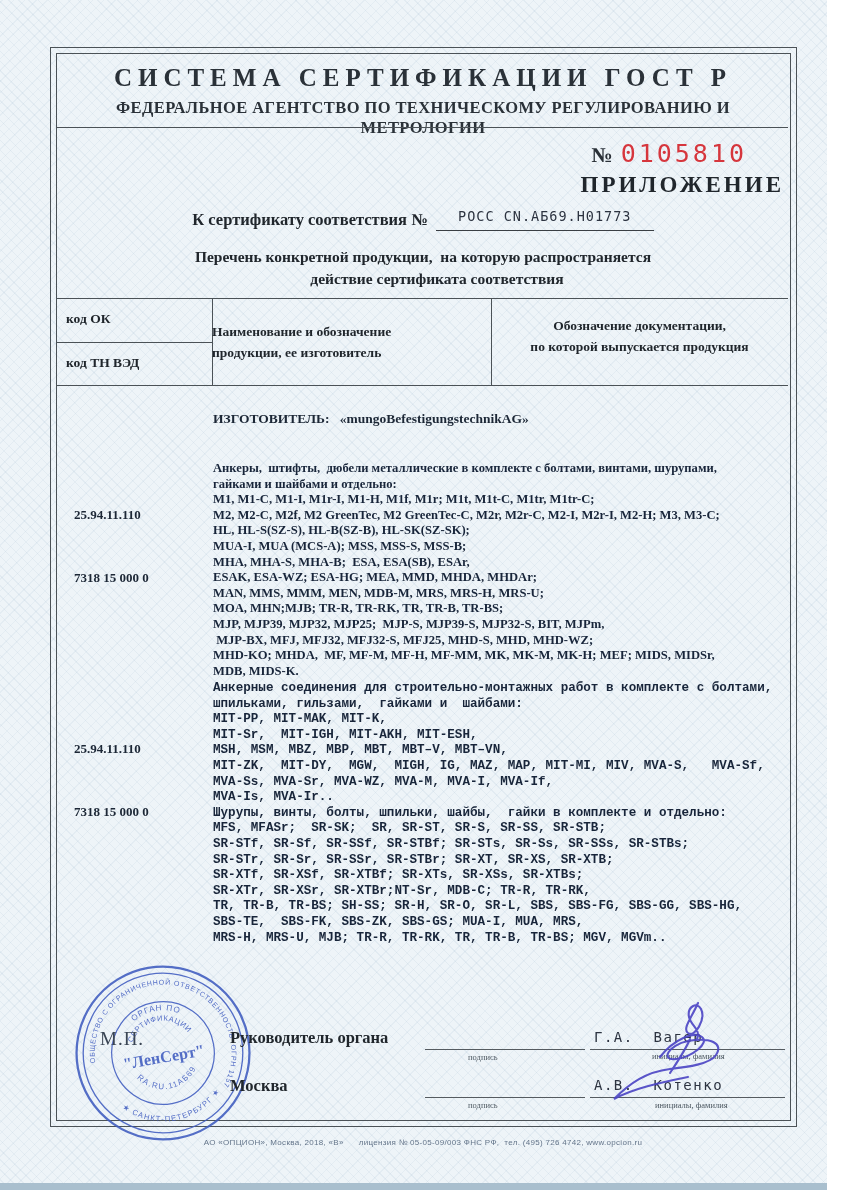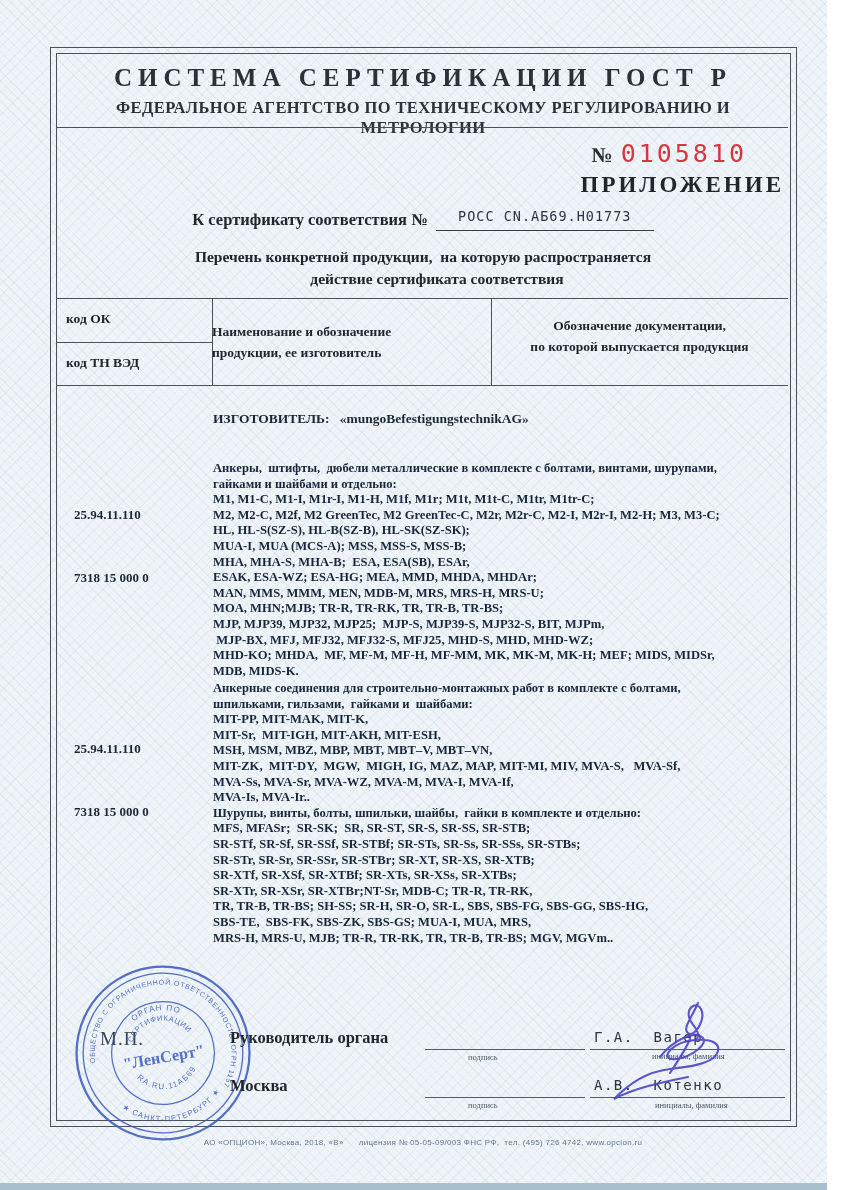--- a/index.html
+++ b/index.html
@@ -45,21 +45,21 @@
 
   .maker{left:213px;top:411px;font-weight:bold;font-size:13.5px;white-space:pre;color:#1c2736;}
   .maker-addr{left:213px;top:434px;font-weight:bold;font-size:13.5px;white-space:pre;color:#1c2736;}
 
   .codes{font-weight:bold;font-size:13px;line-height:21px;color:#1c2736;white-space:pre;}
   .codes1{left:74px;top:462px;}
   .codes2{left:74px;top:696px;}
   .block{color:#18253a;font-weight:bold;font-size:12.6px;line-height:15.6px;}
   .block .tl{white-space:pre;}
   .block1{left:213px;top:461px;}
-  .block2{left:213px;top:681px;}
+  .block2{left:213px;top:681px;font-family:Liberation Mono, monospace;}
 
   .stamp{left:68px;top:958px;width:190px;height:190px;transform:rotate(-10deg);opacity:0.88;}
   .mp{left:100px;top:1028px;font-size:19px;letter-spacing:1px;color:#3a4554;z-index:5;}
 
   .sig-role1{left:230px;top:1028px;font-weight:bold;font-size:16.5px;z-index:6;}
   .sig-role2{left:230px;top:1076px;font-weight:bold;font-size:16.5px;z-index:6;}
   .sig-line{border-top:1px solid #555b60;height:0;z-index:4;}
   .sl1a{left:425px;top:1049px;width:160px;}
   .sl1b{left:590px;top:1049px;width:195px;}
   .sl2a{left:425px;top:1097px;width:160px;}

